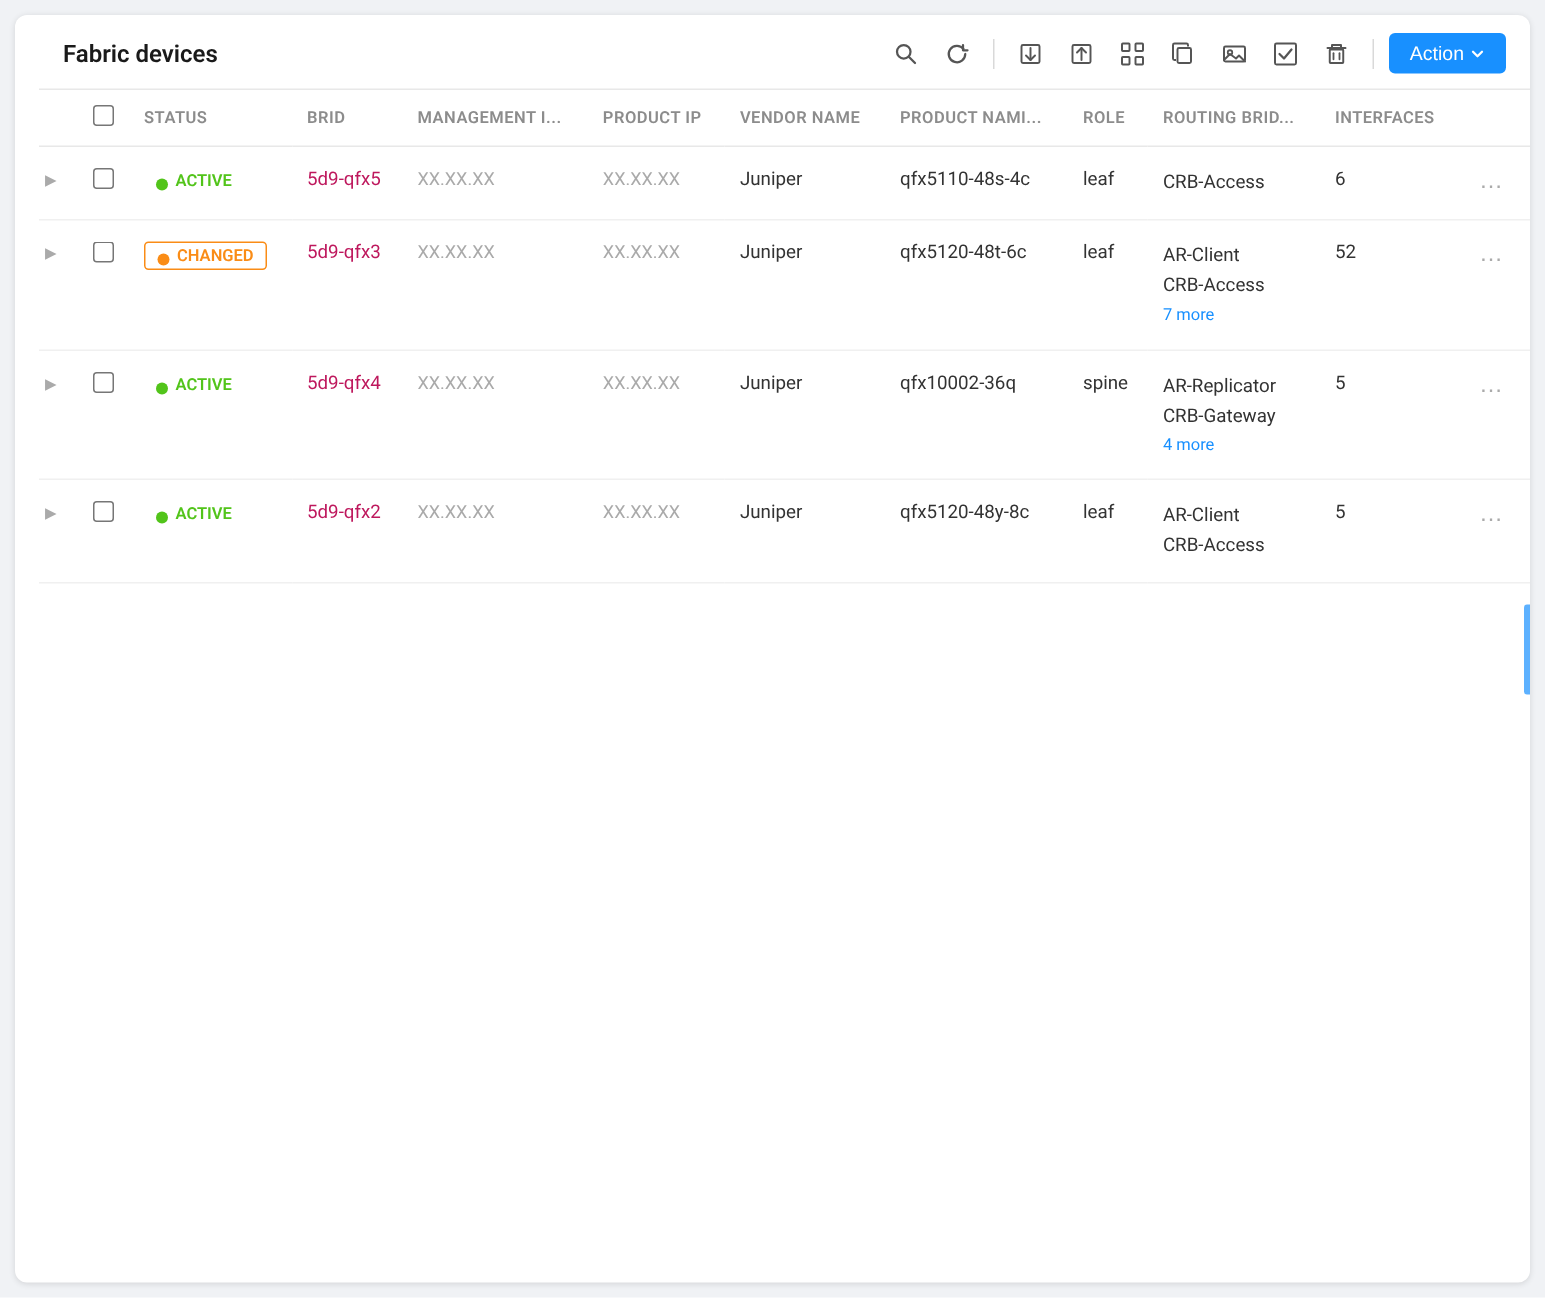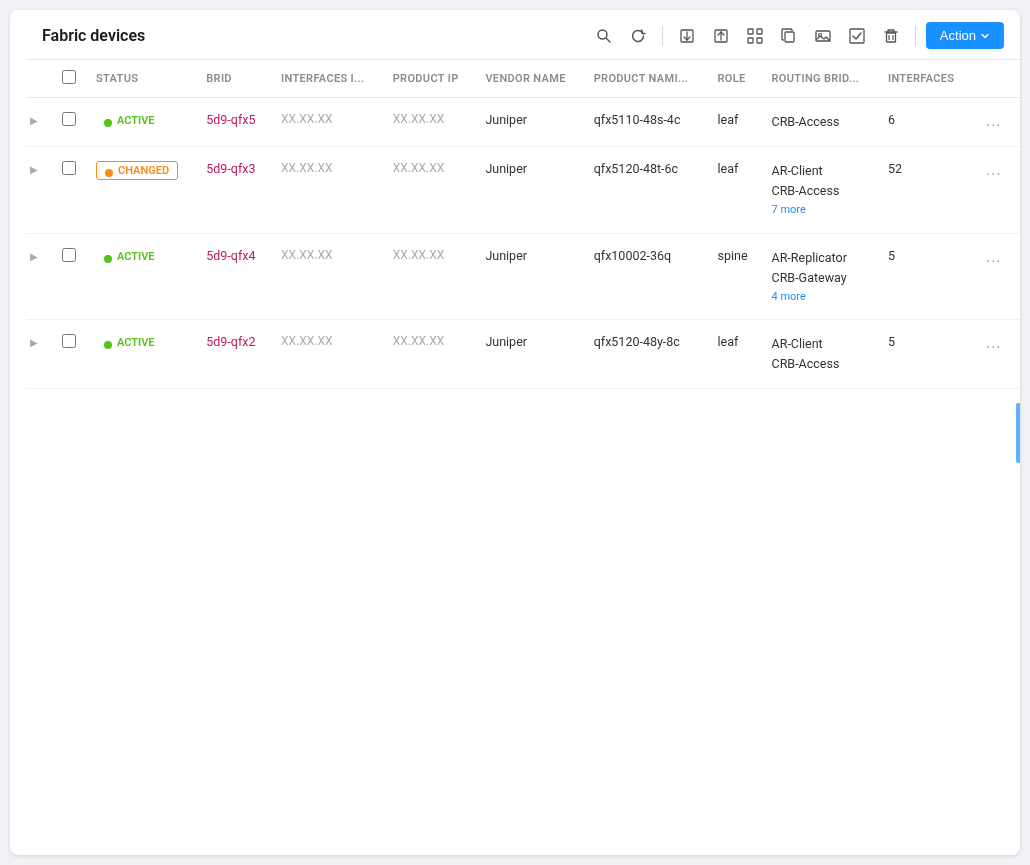--- a/index.html
+++ b/index.html
@@ -286,21 +286,21 @@
   <div class="table-wrapper">
     <table>
       <thead>
         <tr>
           <th class="col-expand"></th>
           <th class="col-check">
             <input type="checkbox" class="checkbox" style="">
           </th>
           <th>STATUS</th>
           <th>BRID</th>
-          <th>INTERFACES I...</th>
+          <th>MANAGEMENT I...</th>
           <th>PRODUCT IP</th>
           <th>VENDOR NAME</th>
           <th>PRODUCT NAMI...</th>
           <th>ROLE</th>
           <th>ROUTING BRID...</th>
           <th>INTERFACES</th>
           <th></th>
         </tr>
       </thead>
       <tbody id="table-body">

